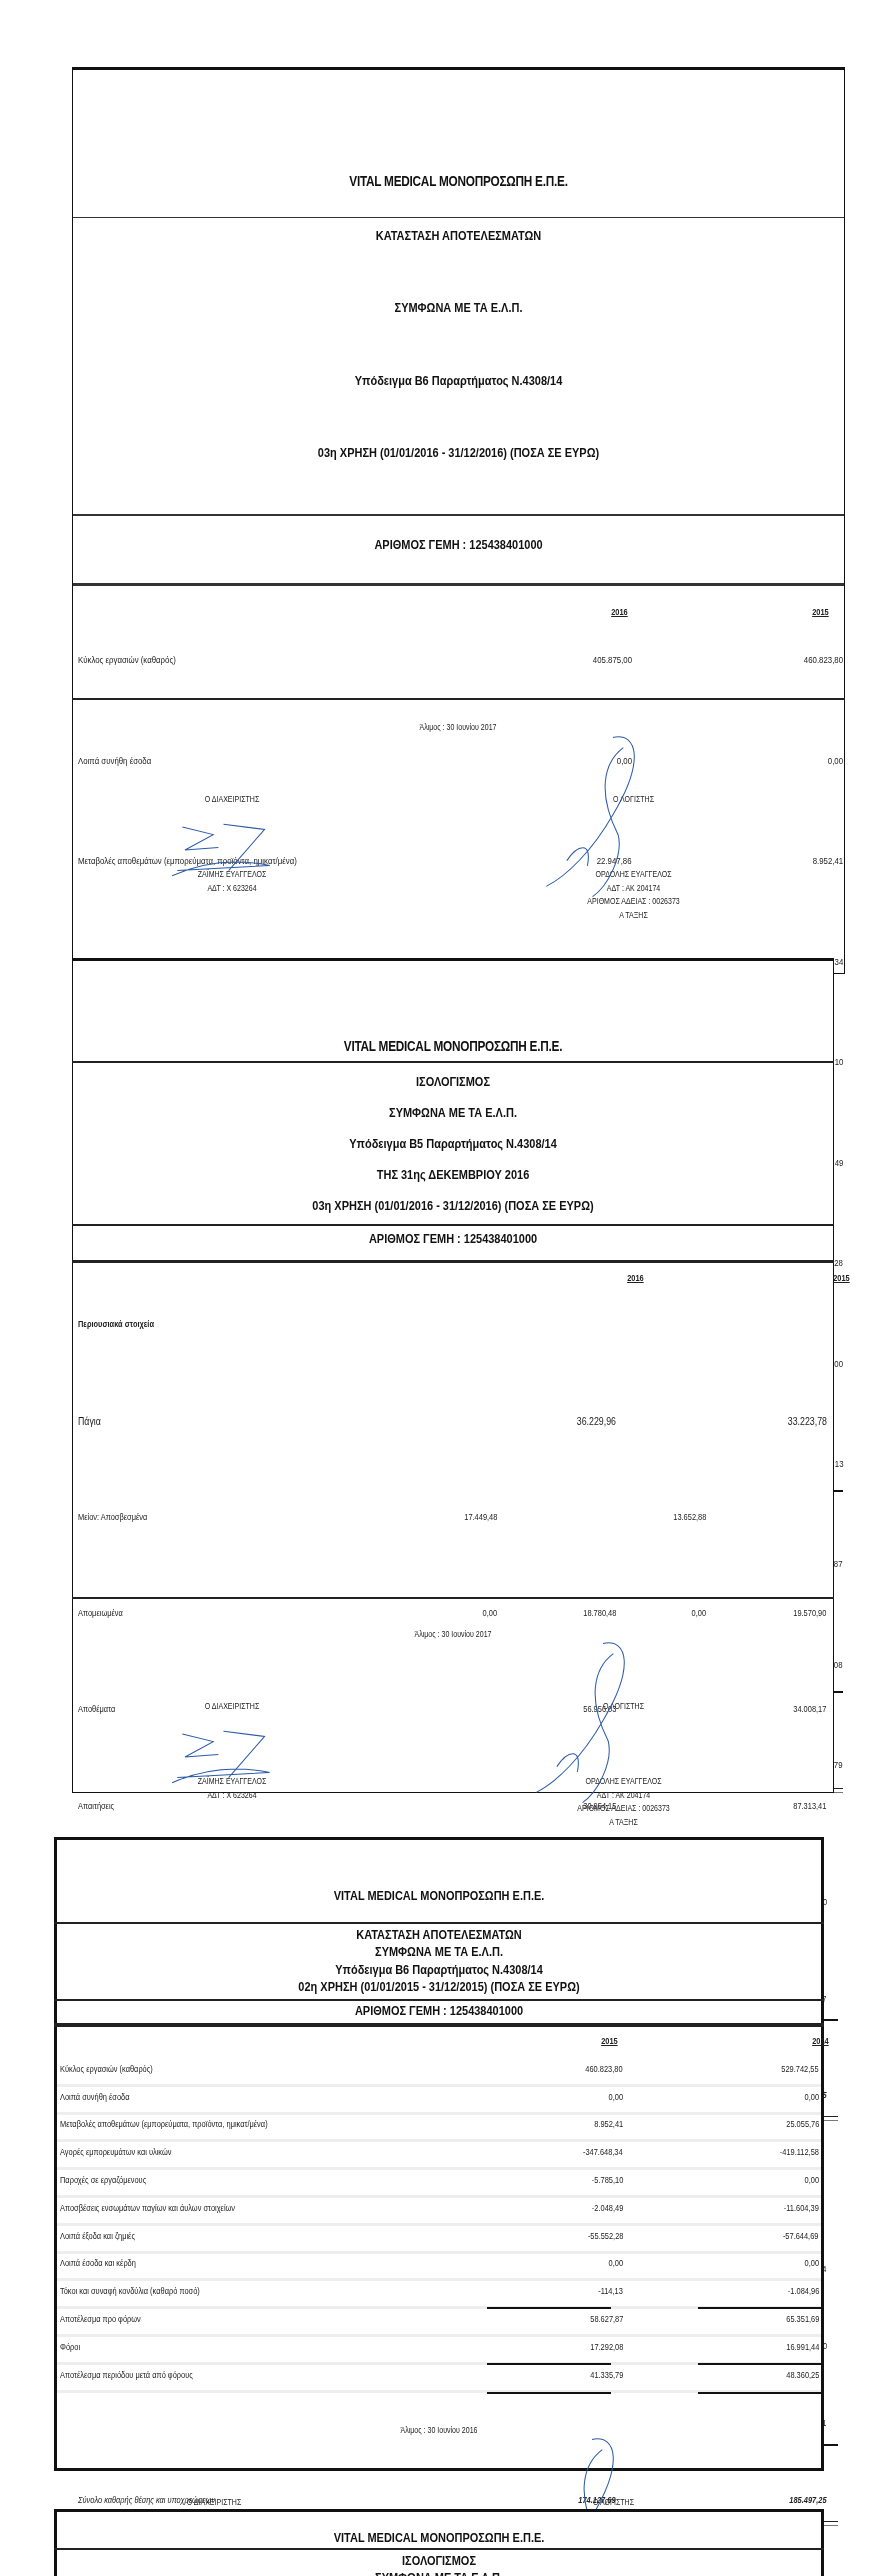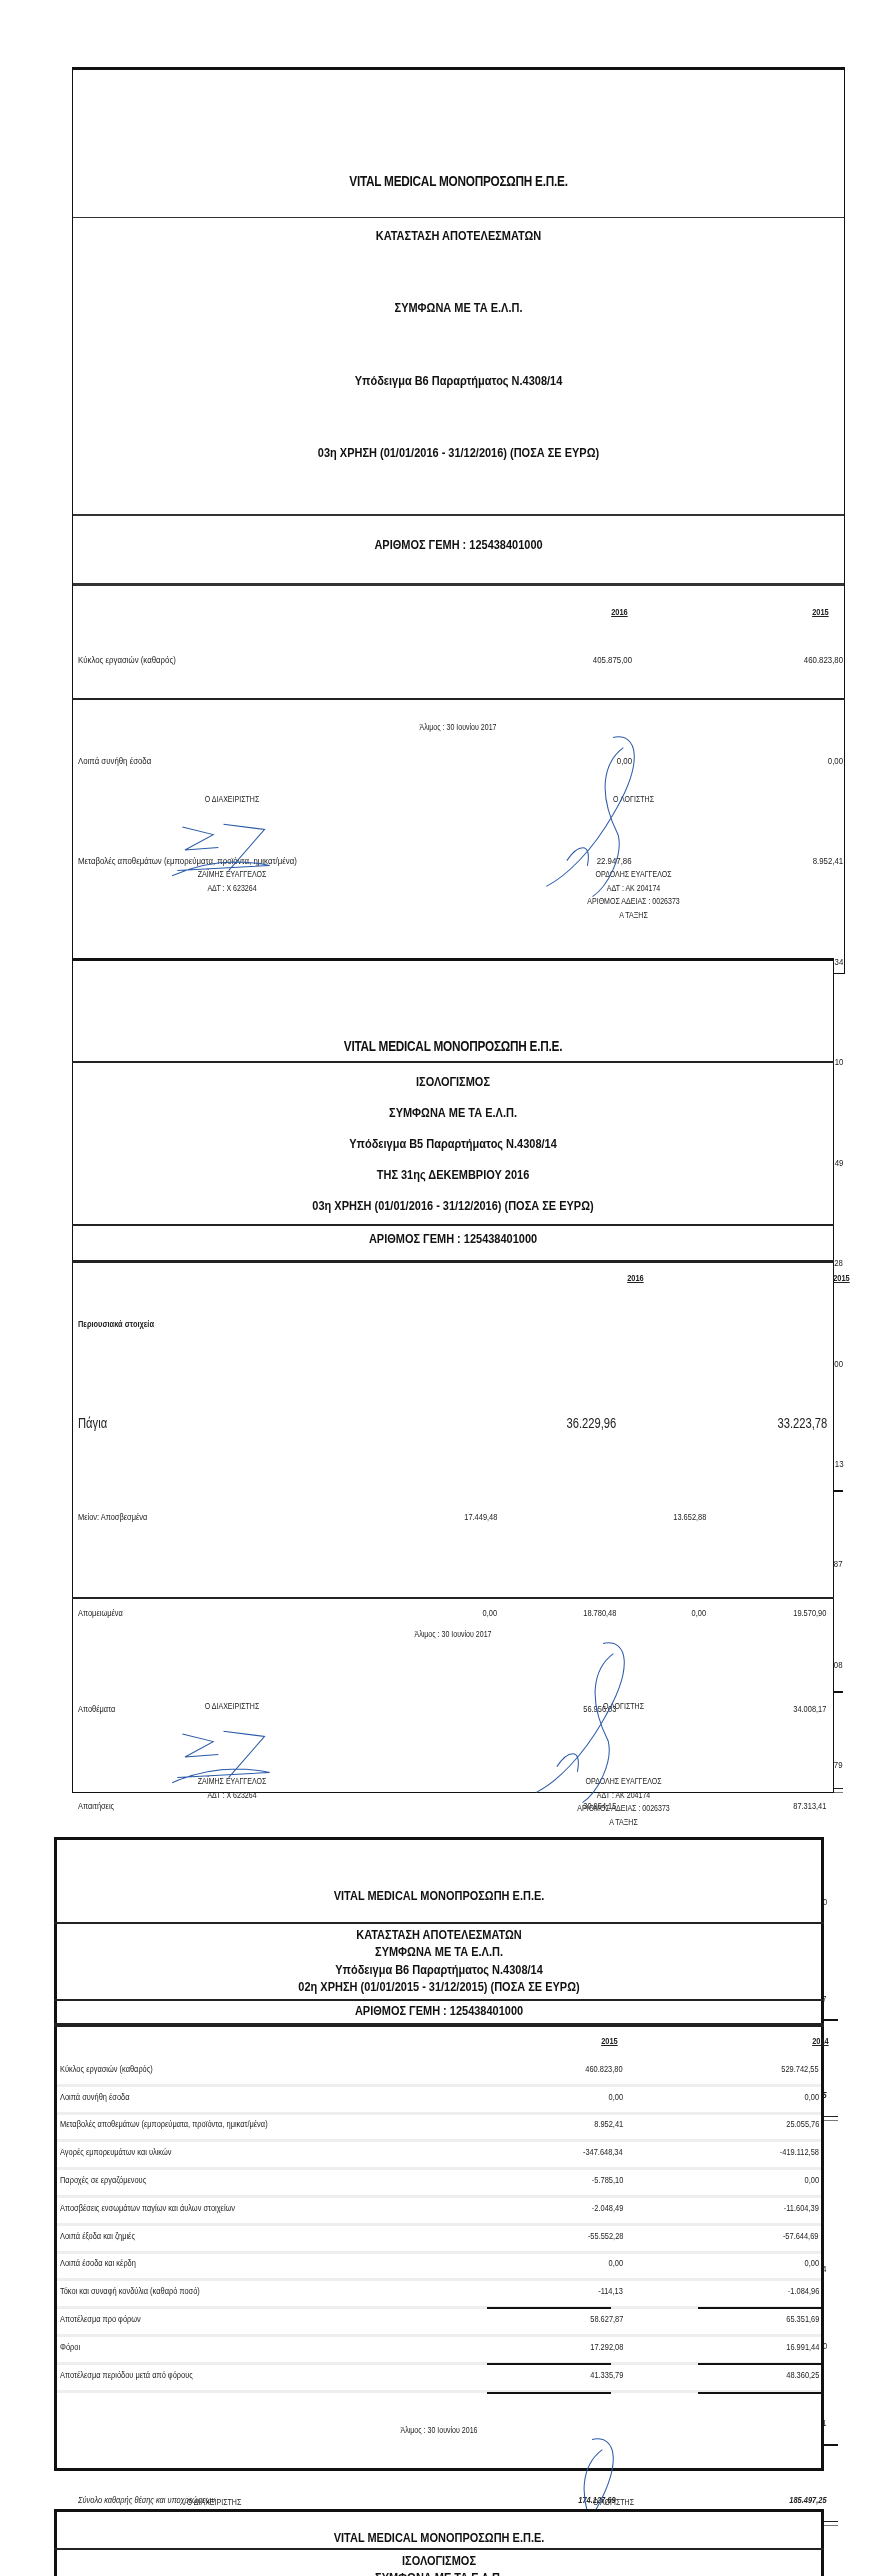--- a/index.html
+++ b/index.html
@@ -147,21 +147,21 @@
 <div class="hline" style="left:72px;width:762px;top:1260px;height:3.1px;"></div>
 <div class="num u bold" style="right:246px;top:1273px;font-size:9.3px;">2016</div>
 <div class="num u bold" style="right:40px;top:1273px;font-size:9.3px;">2015</div>
 <div style="position:absolute;left:75px;width:757px;top:1319px;height:20.6px;font-size:9.3px;">
     <span class="lbl bold">Περιουσιακά στοιχεία</span>
     <span class="num" style="right:335px;"></span>
     <span class="num " style="right:216px;"></span>
     <span class="num" style="right:126px;"></span>
     <span class="num " style="right:5.2px;"></span>
   </div>
-<div style="position:absolute;left:75px;width:757px;top:1415px;height:20.6px;font-size:14px;">
+<div style="position:absolute;left:75px;width:757px;top:1415px;height:20.6px;font-size:11px;">
     <span class="lbl ">Πάγια</span>
     <span class="num" style="right:335px;"></span>
     <span class="num " style="right:216px;">36.229,96</span>
     <span class="num" style="right:126px;"></span>
     <span class="num " style="right:5.2px;">33.223,78</span>
   </div>
 <div style="position:absolute;left:75px;width:757px;top:1512px;height:20.6px;font-size:9.3px;">
     <span class="lbl ">Μείον: Αποσβεσμένα</span>
     <span class="num" style="right:335px;">17.449,48</span>
     <span class="num " style="right:216px;"></span>

